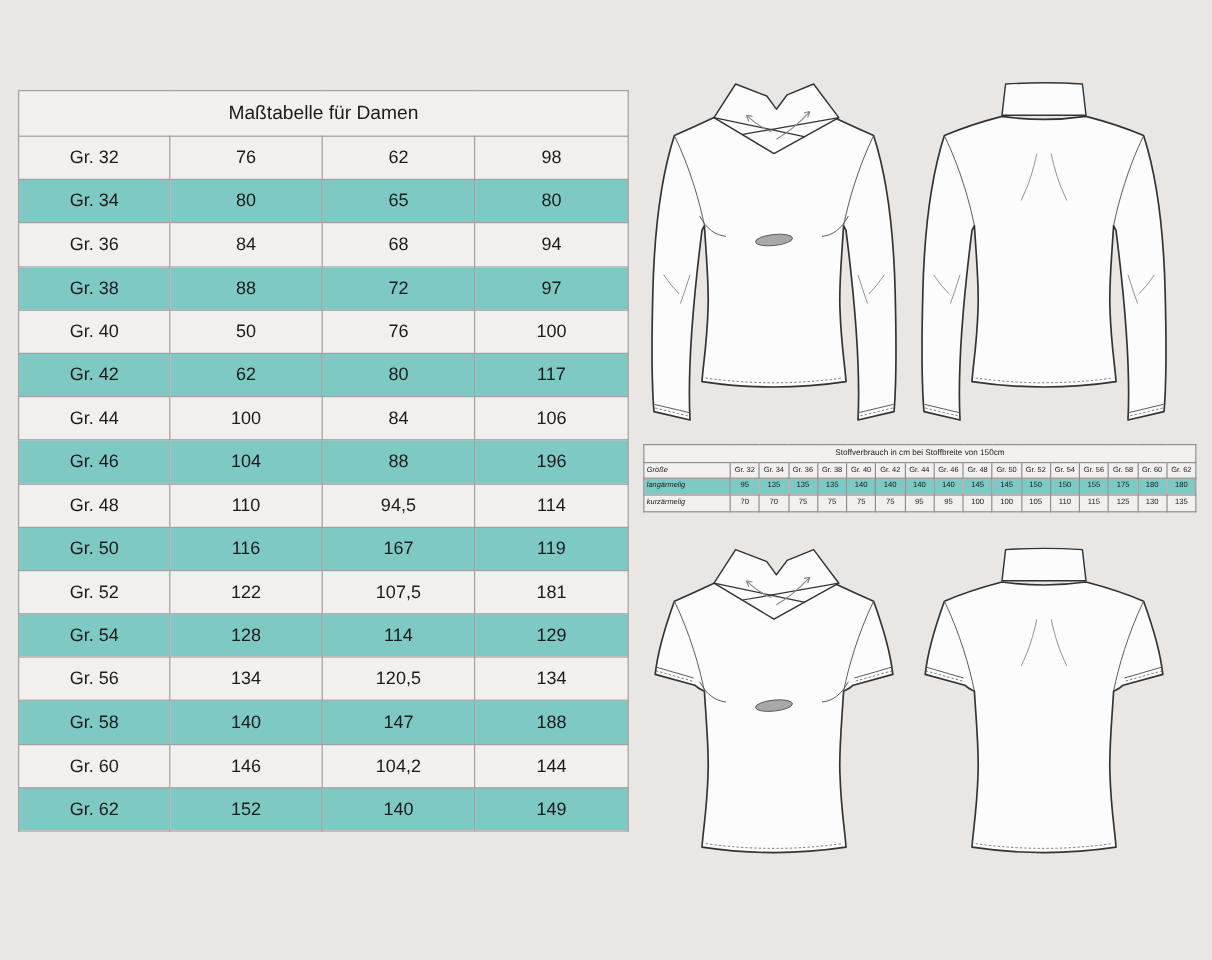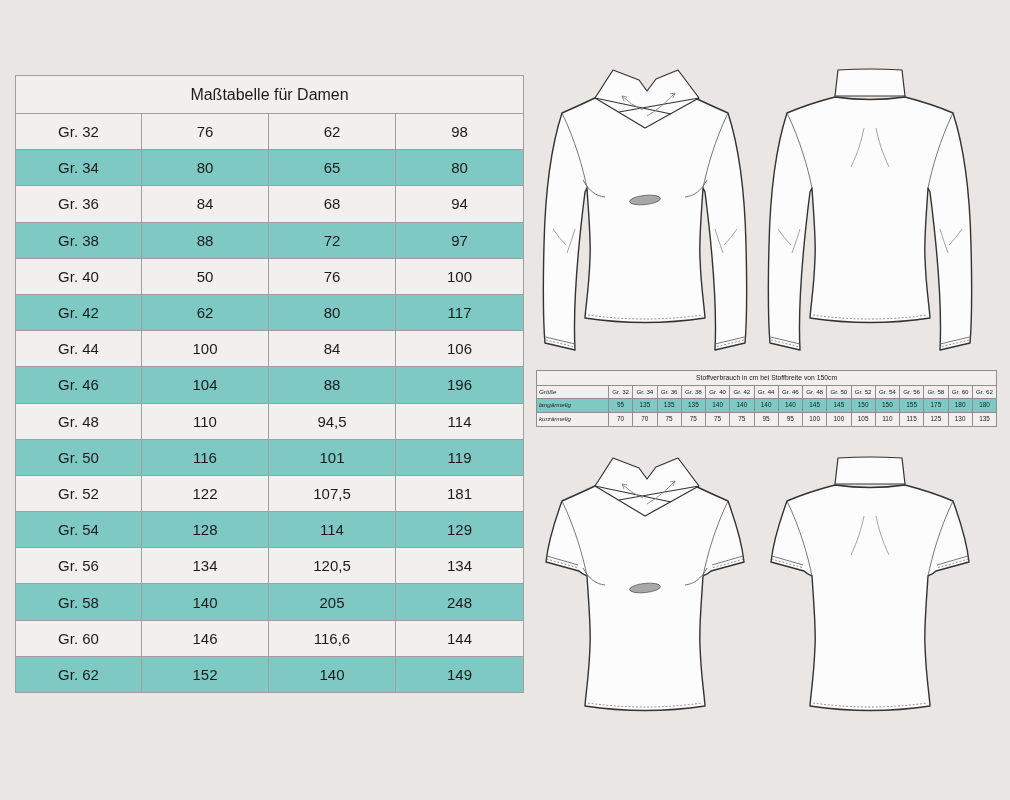--- a/index.html
+++ b/index.html
@@ -116,21 +116,21 @@
       </tr>
       <tr class="light">
         <td>Gr. 48</td>
         <td>110</td>
         <td>94,5</td>
         <td>114</td>
       </tr>
       <tr class="teal">
         <td>Gr. 50</td>
         <td>116</td>
-        <td>101</td>
+        <td>167</td>
         <td>119</td>
       </tr>
       <tr class="light">
         <td>Gr. 52</td>
         <td>122</td>
         <td>107,5</td>
         <td>181</td>
       </tr>
       <tr class="teal">
         <td>Gr. 54</td>
@@ -140,27 +140,27 @@
       </tr>
       <tr class="light">
         <td>Gr. 56</td>
         <td>134</td>
         <td>120,5</td>
         <td>134</td>
       </tr>
       <tr class="teal">
         <td>Gr. 58</td>
         <td>140</td>
-        <td>205</td>
-        <td>248</td>
+        <td>147</td>
+        <td>188</td>
       </tr>
       <tr class="light">
         <td>Gr. 60</td>
         <td>146</td>
-        <td>116,6</td>
+        <td>104,2</td>
         <td>144</td>
       </tr>
       <tr class="teal">
         <td>Gr. 62</td>
         <td>152</td>
         <td>140</td>
         <td>149</td>
       </tr>
     </tbody>
 </table>

